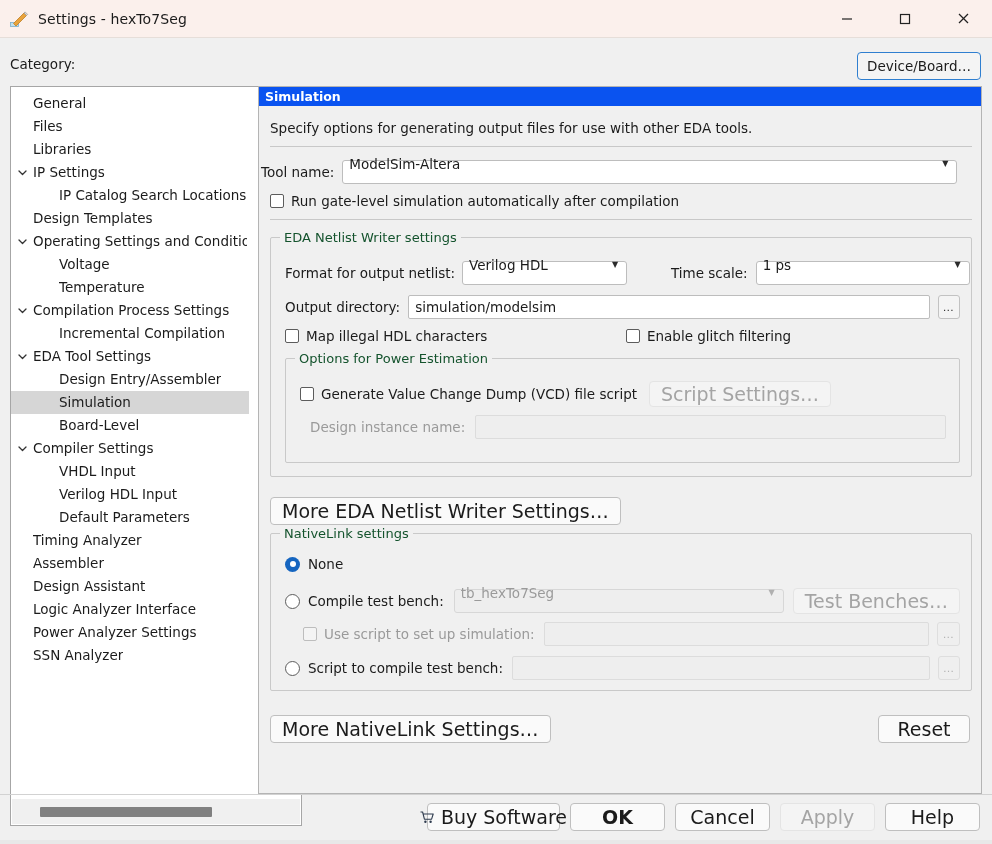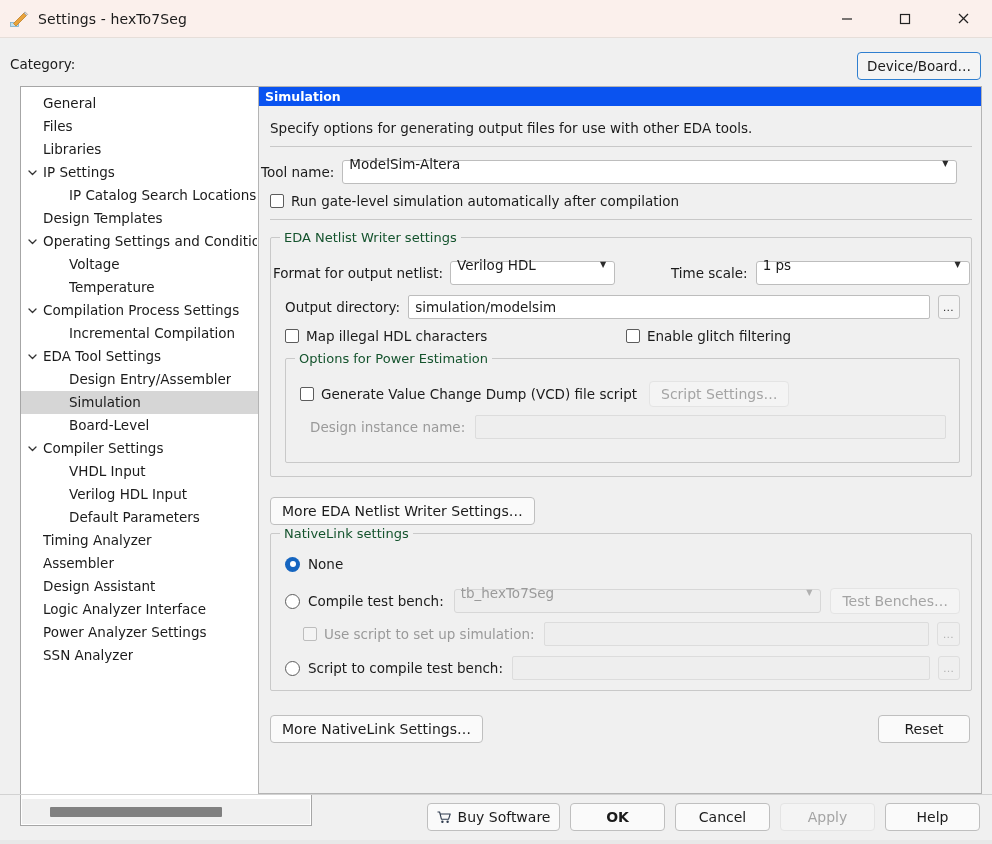--- a/index.html
+++ b/index.html
@@ -55,21 +55,21 @@
     background: #f4f4f4;
     border: 1px solid #2f7fd0;
     border-radius: 4px;
     font-size: 13.5px; color: #1b1b1b;
     display: flex; align-items: center;
     cursor: default;
   }
 
   
   .sidebar {
-    position: absolute; left: 20px; top: 86px;
+    position: absolute; left: 10px; top: 86px;
     width: 292px; height: 740px;
     background: #ffffff;
     border: 1px solid #a6a6a6;
     overflow: hidden;
   }
   .tree {
     position: absolute; left: 0; top: 5px; width: 238px;
     bottom: 30px;
     overflow: hidden;
   }
@@ -219,21 +219,21 @@
   }
 
   
   .btn {
     background: #fafafa;
     border: 1px solid #bfbfbf;
     border-radius: 4px;
     height: 28px;
     display: inline-flex; align-items: center; justify-content: center;
     padding: 0 11px;
-    font-size: 14px; color: #1b1b1b;
+    font-size: 19px; color: #1b1b1b;
     cursor: default; white-space: nowrap;
   }
   .btn.flat-disabled {
     background: #f4f4f4; border: 1px solid #e4e4e4; color: #a4a4a4;
   }
 
   
   .footer-sep {
     position: absolute; left: 0; top: 794px; width: 992px; height: 1px;
     background: #d2d2d2;
@@ -414,21 +414,21 @@
     <div class="row" style="left:11px; top:106px;">
       <span class="cb"></span>
       <span class="lbl">Run gate-level simulation automatically after compilation</span>
     </div>
 
     <div class="hr hr2"></div>
 
     <div class="group" style="left:11px; top:150px; width:702px; height:240px;">
       <span class="gtitle">EDA Netlist Writer settings</span>
 
-      <div class="row" style="left:2px; top:23px;align-items:center;">
+      <div class="row" style="left:14px; top:23px;align-items:center;">
         <span class="lbl">Format for output netlist:</span>
         <div class="combo" style="width:165px; margin-left:7px;">
           <span class="cval">Verilog HDL</span>
           <span class="arrow">▼</span>
         </div>
       </div>
       <div class="row" style="left:400px; top:23px;">
         <span class="lbl">Time scale:</span>
         <div class="combo" style="width:214px; margin-left:8px;">
           <span class="cval">1 ps</span>

